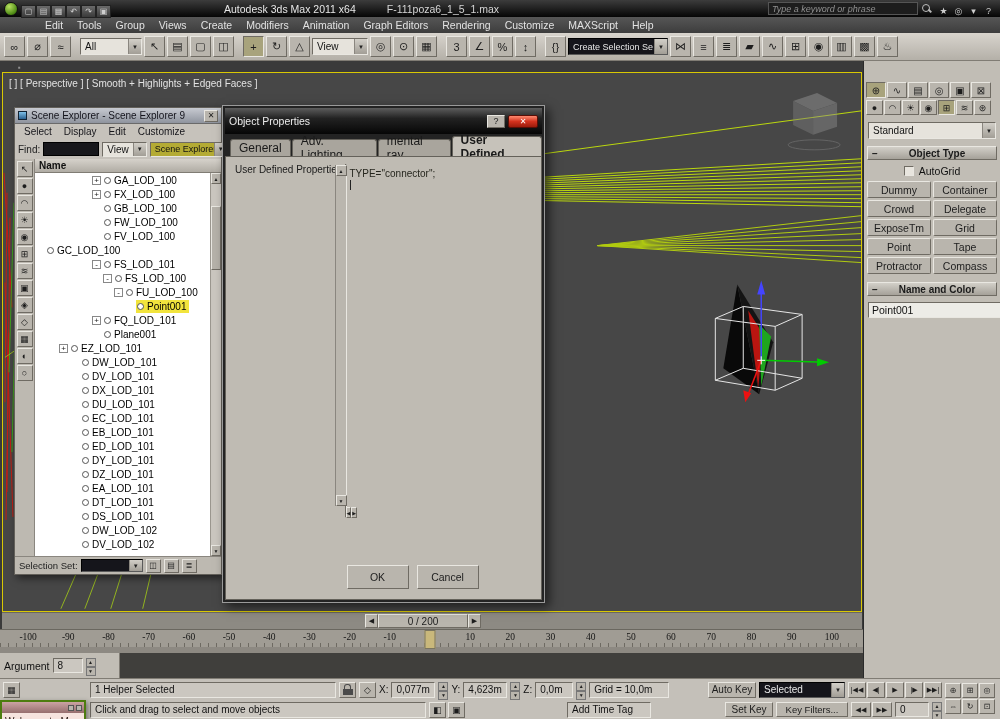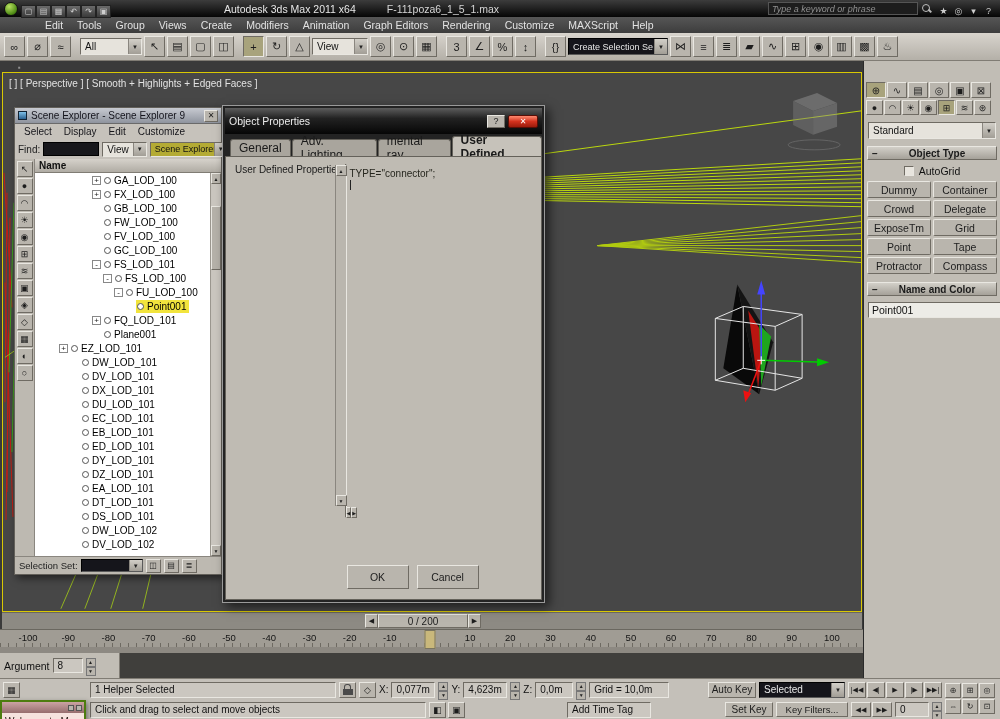--- a/index.html
+++ b/index.html
@@ -58,21 +58,21 @@
   #time-slider { position:absolute; left:2px; top:551px; width:860px; height:17px; background:#8d8a83; border-top:1px solid #6a675f; }
   #slider-thumb { position:absolute; left:363px; top:1px; width:116px; height:14px; display:flex; }
   #slider-thumb .cap { width:13px; height:14px; font-size:7px; }
   #slider-thumb .mid { flex:1; font-size:10px; height:14px; }
 
   
   #track-bar { position:absolute; left:0; top:568px; width:863px; height:24px; background:#a09c94; border-top:1px solid #6a675f; border-bottom:6px solid #8d8982; }
   #ticks { position:absolute; left:8px; top:1px; width:844px; height:13px; display:flex; }
   .tick { flex:1; text-align:center; font-size:9.5px; color:#151515; position:relative; line-height:13px; }
   .tick.current::before { content:""; position:absolute; left:50%; transform:translateX(-50%); top:-1px; height:17px; width:9px; background:#c9b87b; border:1px solid #7a7560; z-index:0; }
-  .tick span, .tick { z-index:1; }
+  .tick span, .tick { z-index:1;font-family:Liberation Serif, serif; }
   #track-bar::after { content:""; position:absolute; left:0; right:0; top:13px; height:4px; background:repeating-linear-gradient(90deg,#6e6a62 0 1px,transparent 1px 8px); }
 
   
   #argument-row { position:absolute; left:0; top:592px; width:863px; height:25px; background:#403f3c; display:flex; align-items:center; }
   #argument-box { width:120px; height:100%; background:#c1bdb5; border-right:1px solid #807c74; display:flex; align-items:center; gap:3px; padding:0 4px; }
   #argument-box .lbl { font-size:10.5px; color:#111; }
 
   
   #command-panel { position:absolute; left:863px; top:0; width:137px; height:617px; background:#c1bdb5; border-left:1px solid #2a2a2a; }
   .cp-row { display:flex; gap:1px; margin:2px 2px 0; }
@@ -527,21 +527,21 @@
                   <span class="tlbl">FW_LOD_100</span>
                 </span>
               </div>
                 <div class="trow" style="padding-left: 57px;">
                 <span class="texp" style="visibility: hidden;"></span>
                 <span class="tcell">
                   <span class="tico"></span>
                   <span class="tlbl">FV_LOD_100</span>
                 </span>
               </div>
-                <div class="trow" style="padding-left: 57px;">
+                <div class="trow" style="">
                 <span class="texp" style="visibility: hidden;"></span>
                 <span class="tcell">
                   <span class="tico"></span>
                   <span class="tlbl">GC_LOD_100</span>
                 </span>
               </div>
                 <div class="trow" style="padding-left: 57px;">
                 <span class="texp">-</span>
                 <span class="tcell">
                   <span class="tico"></span>

